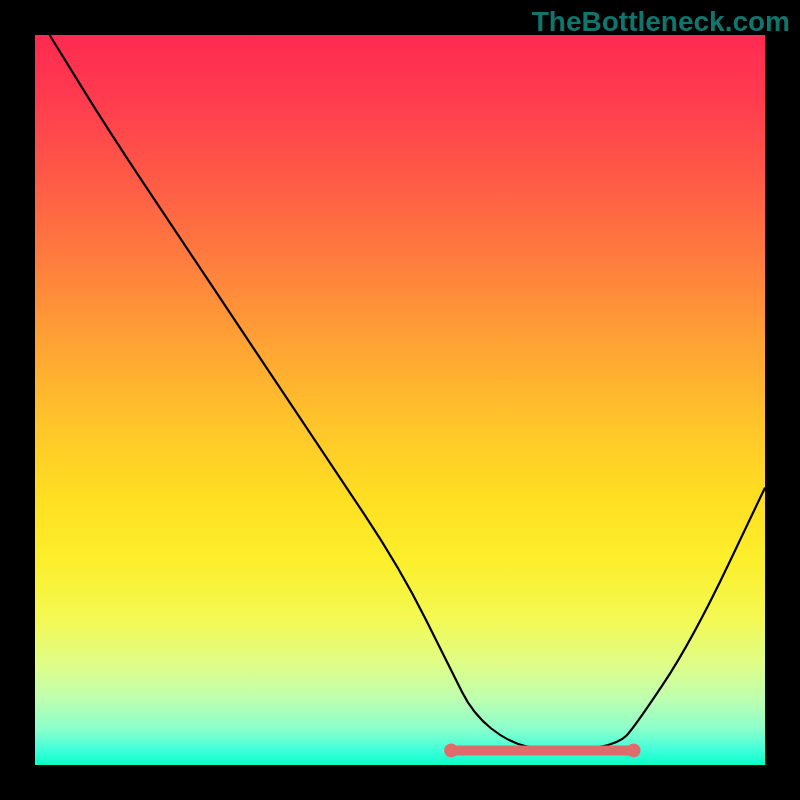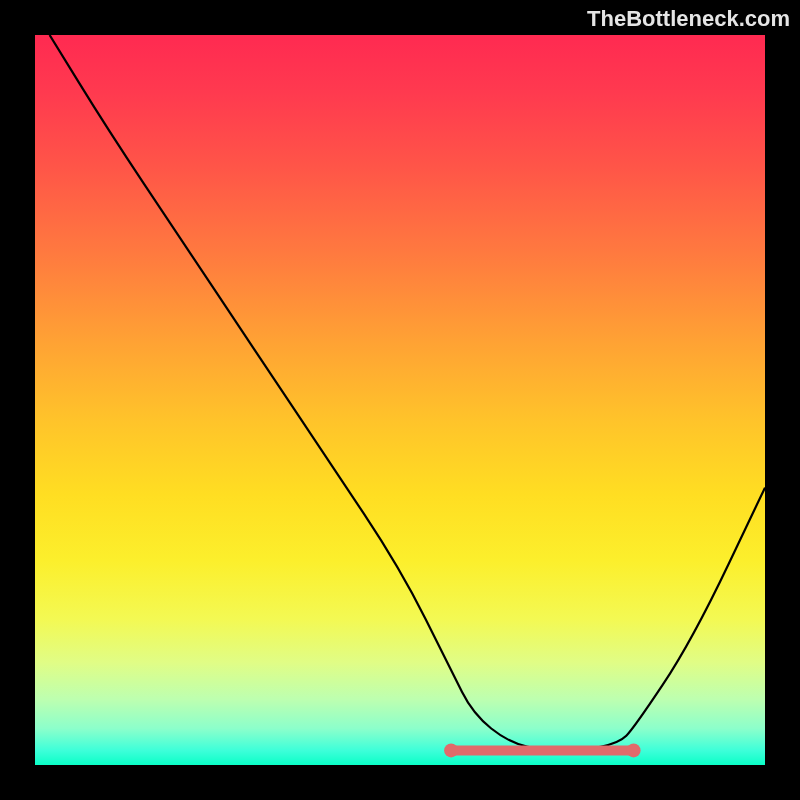--- a/index.html
+++ b/index.html
@@ -11,22 +11,22 @@
       width: 800px;
       height: 800px;
       background: #000;
       position: relative;
       font-family: Arial, sans-serif;
     }
     .watermark {
       position: absolute;
       top: 6px;
       right: 10px;
-      color: #e5e5e5;
-      font-size: 22px;
+      color: #0f766e;
+      font-size: 28px;
       font-weight: 600;
       z-index: 10;
     }
     .chart-area {
       position: absolute;
       left: 35px;
       top: 35px;
       width: 730px;
       height: 730px;
       background: linear-gradient(to bottom,

